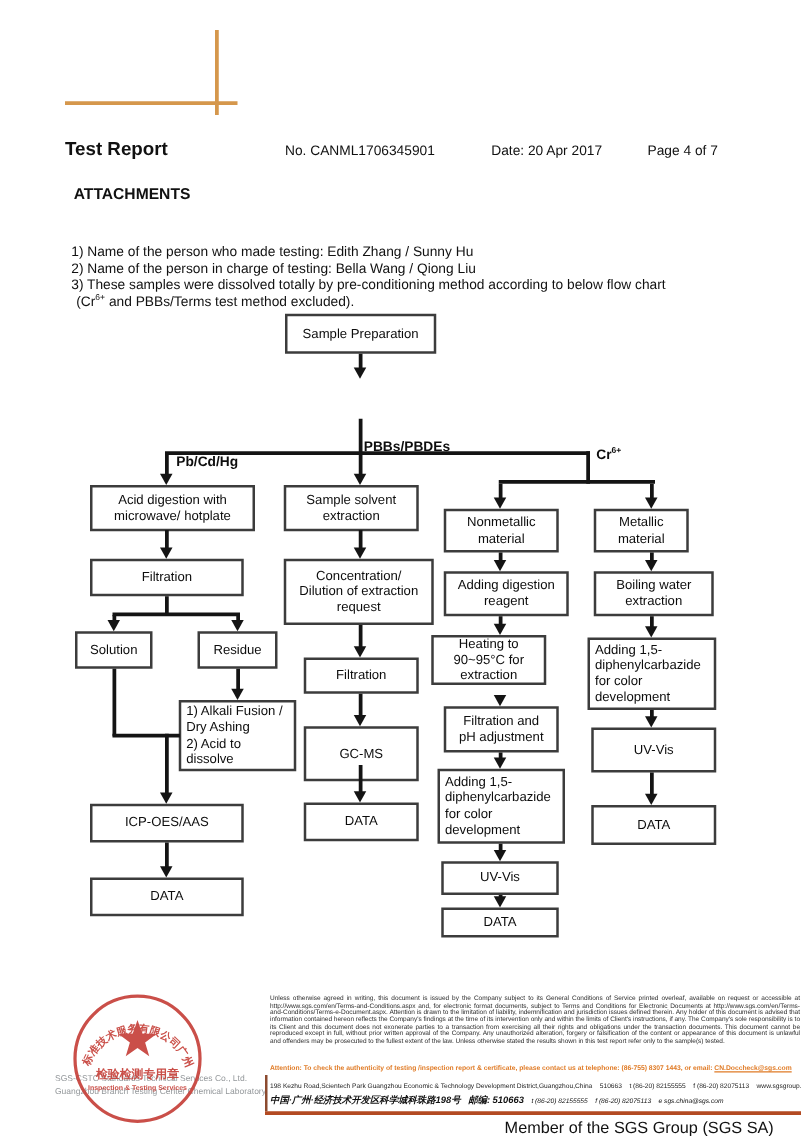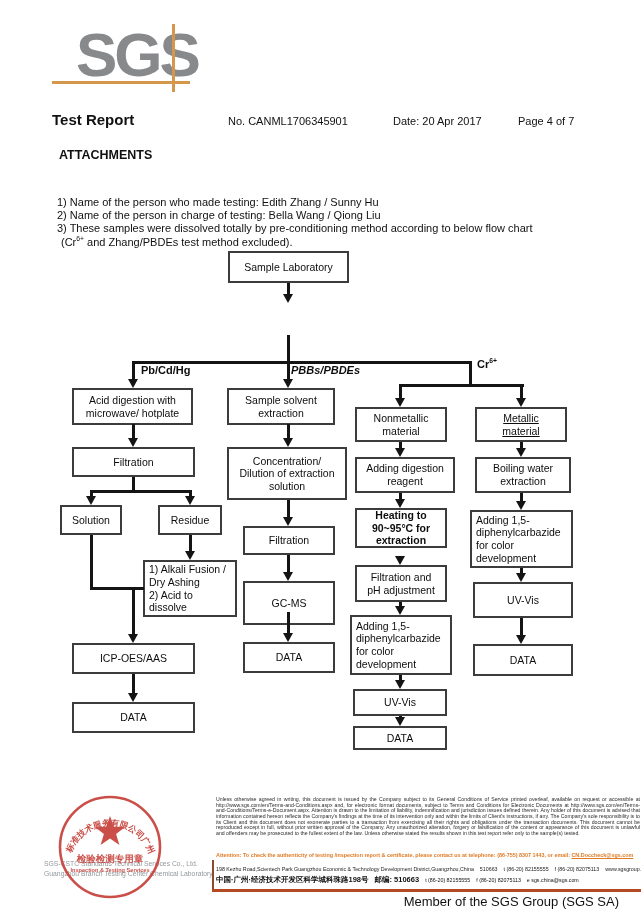--- a/index.html
+++ b/index.html
@@ -21,105 +21,104 @@
   sup{font-size:62%;vertical-align:super;line-height:0;}
   .notes{position:absolute;left:57px;top:196px;font-size:11px;line-height:13.2px;}
   .notes .indent{margin-left:4px;}
   
   .fb{position:absolute;box-sizing:border-box;border:2px solid #3c3c3c;background:#fff;
       display:flex;align-items:center;justify-content:center;text-align:center;
       font-size:10.5px;line-height:1.2;white-space:pre-line;color:#0d0d0d;}
   .fb.leftal{justify-content:flex-start;text-align:left;padding-left:4px;}
   #bx-sprep{left:228px;top:251px;width:121px;height:32px;}
   #bx-smeas{left:228px;top:303px;width:121px;height:32px;}
-  #bx-acid{left:72px;top:388px;width:121px;height:37px;}
+  #bx-acid{left:72px;top:388px;width:132px;height:37px;}
   #bx-solv{left:227px;top:388px;width:108px;height:37px;}
   #bx-nonmet{left:355px;top:407px;width:92px;height:35px;}
-  #bx-met{left:475px;top:407px;width:92px;height:35px;text-decoration:underline;}
+  #bx-met{left:475px;top:407px;width:76px;height:35px;}
   #bx-filtl{left:72px;top:447px;width:123px;height:30px;}
   #bx-conc{left:227px;top:447px;width:120px;height:53px;}
   #bx-reag{left:355px;top:457px;width:100px;height:36px;}
   #bx-boil{left:475px;top:457px;width:96px;height:36px;}
   #bx-solu{left:60px;top:505px;width:62px;height:30px;}
   #bx-resi{left:158px;top:505px;width:64px;height:30px;}
-  #bx-heat{left:355px;top:508px;width:92px;height:40px;font-weight:bold;}
+  #bx-heat{left:345px;top:508px;width:92px;height:40px;}
   #bx-diphm{left:470px;top:510px;width:103px;height:58px;}
   #bx-alka{left:143px;top:560px;width:94px;height:57px;}
   #bx-filtm{left:243px;top:526px;width:92px;height:29px;}
   #bx-gcms{left:243px;top:581px;width:92px;height:44px;}
   #bx-ph{left:355px;top:565px;width:92px;height:37px;}
   #bx-uvm{left:473px;top:582px;width:100px;height:36px;}
   #bx-icp{left:72px;top:643px;width:123px;height:31px;}
   #bx-datam{left:243px;top:642px;width:92px;height:31px;}
   #bx-diphn{left:350px;top:615px;width:102px;height:60px;}
   #bx-datamet{left:473px;top:644px;width:100px;height:32px;}
   #bx-datal{left:72px;top:702px;width:123px;height:31px;}
   #bx-uvn{left:353px;top:689px;width:94px;height:27px;}
   #bx-datan{left:353px;top:726px;width:94px;height:24px;}
   .branch-label{position:absolute;font-size:11px;font-weight:bold;color:#0d0d0d;}
   #lbl-pb{left:141px;top:364px;}
-  #lbl-pbb{left:291px;top:364px;font-style:italic;}
+  #lbl-pbb{left:291px;top:352px;}
   #lbl-cr{left:477px;top:358px;}
   .vl,.hl{position:absolute;background:#141414;}
   .ah{position:absolute;width:0;height:0;border-left:5.5px solid transparent;
       border-right:5.5px solid transparent;border-top:9px solid #141414;}
   
   .company-gray{position:absolute;left:44px;top:859px;font-size:6.8px;line-height:10px;color:#94989b;}
   .legal{position:absolute;left:216px;top:797px;width:424px;font-size:5.2px;line-height:5.65px;
          text-align:justify;color:#2b2b2b;}
   .attention{position:absolute;left:216px;top:852px;width:424px;font-size:5.4px;line-height:6.2px;
              font-weight:bold;color:#e07b26;}
   .attention .mail{text-decoration:underline;}
   .addr-row1{position:absolute;left:216px;top:866px;width:424px;font-size:5.3px;color:#222;
              display:flex;gap:6px;white-space:nowrap;}
   .addr-row2{position:absolute;left:216px;top:875px;width:424px;font-size:6.8px;color:#111;
-             display:flex;gap:6px;white-space:nowrap;align-items:baseline;}
+             display:flex;gap:6px;white-space:nowrap;align-items:baseline;font-style:italic;}
   .addr-row2 .cn{font-weight:bold;font-size:7.5px;}
   .addr-row2 .sm{font-size:5.3px;}
   .vbar{position:absolute;left:212px;top:860px;width:1.5px;height:29px;background:#8c4a2f;}
   .footer-rule{position:absolute;left:212px;top:889px;width:429px;height:3px;background:#b34a22;}
   .member{position:absolute;right:22px;top:894px;font-size:13px;color:#111;}
   .stamp{position:absolute;left:50px;top:794px;opacity:0.92;}
 </style>
 </head>
 <body>
 
 <div class="page">
 
-  <div class="logo-text">SGS</div>
   <div class="logo-hline"></div>
   <div class="logo-vline"></div>
 
   <div class="report-title">Test Report</div>
   <div class="report-no">No. CANML1706345901</div>
   <div class="report-date">Date: 20 Apr 2017</div>
   <div class="report-page">Page 4 of 7</div>
   <div class="attachments">ATTACHMENTS</div>
 
 
   <div class="notes">
     <div>1) Name of the person who made testing: Edith Zhang / Sunny Hu</div>
     <div>2) Name of the person in charge of testing: Bella Wang / Qiong Liu</div>
     <div>3) These samples were dissolved totally by pre-conditioning method according to below flow chart</div>
-    <div class="indent"><span>(Cr</span><sup>6+</sup><span> and Zhang/PBDEs test method excluded).</span></div>
-  </div>
-
-  <div class="fb" id="bx-sprep">Sample Laboratory</div>
+    <div class="indent"><span>(Cr</span><sup>6+</sup><span> and PBBs/Terms test method excluded).</span></div>
+  </div>
+
+  <div class="fb" id="bx-sprep">Sample Preparation</div>
   <div class="fb" id="bx-acid">Acid digestion with
 microwave/ hotplate</div>
   <div class="fb" id="bx-solv">Sample solvent
 extraction</div>
   <div class="fb" id="bx-nonmet">Nonmetallic
 material</div>
   <div class="fb" id="bx-met">Metallic
 material</div>
   <div class="fb" id="bx-filtl">Filtration</div>
   <div class="fb" id="bx-conc">Concentration/
 Dilution of extraction
-solution</div>
+request</div>
   <div class="fb" id="bx-reag">Adding digestion
 reagent</div>
   <div class="fb" id="bx-boil">Boiling water
 extraction</div>
   <div class="fb" id="bx-solu">Solution</div>
   <div class="fb" id="bx-resi">Residue</div>
   <div class="fb" id="bx-heat">Heating to
 90~95°C for
 extraction</div>
   <div class="fb leftal" id="bx-diphm">Adding 1,5-

